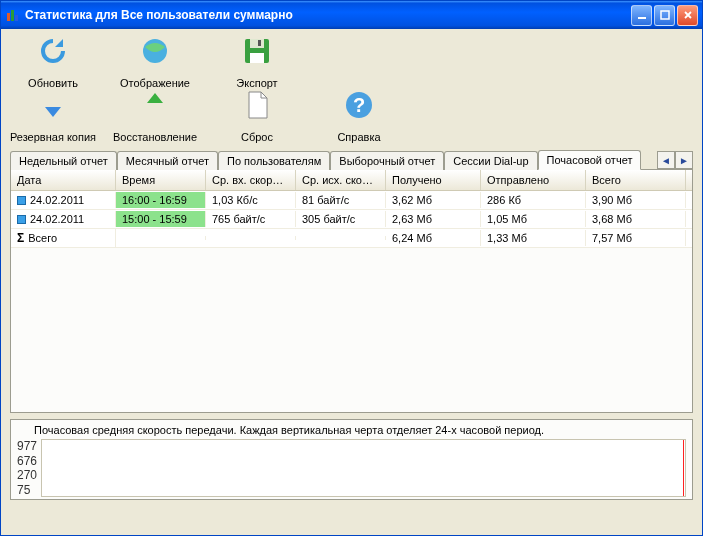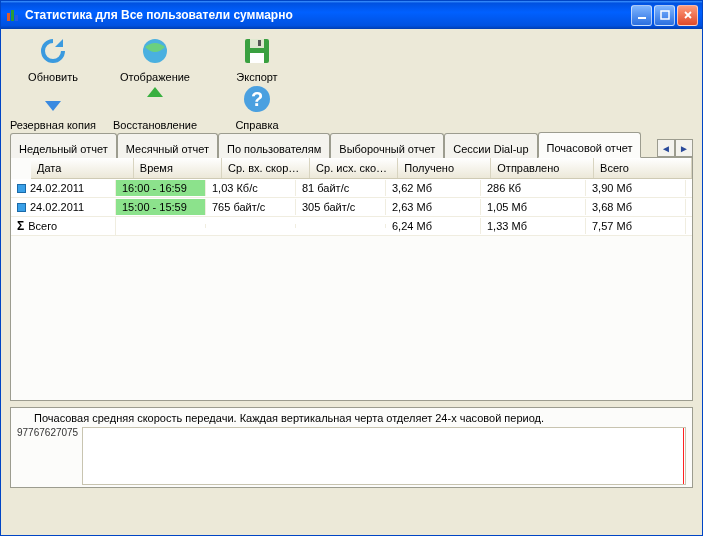--- a/index.html
+++ b/index.html
@@ -7,43 +7,43 @@
   .window { width:703px; height:536px; border:1px solid #0045c5; background:#ece9d8; position:relative; }
   .titlebar { height:28px; background:linear-gradient(to bottom,#3c93ff 0%,#0051e0 8%,#0060ff 40%,#0051e0 88%,#003db0 100%); display:flex; align-items:center; padding:0 4px; color:#fff; font-weight:bold; font-size:12px; }
   .titlebar .icon { width:16px; height:16px; margin-right:4px; display:inline-flex; }
   .titlebar .title { flex:1; }
   .winbtns { display:flex; gap:2px; }
   .winbtn { width:21px; height:21px; border-radius:3px; display:flex; align-items:center; justify-content:center; font-weight:bold; color:#fff; font-size:11px; border:1px solid rgba(255,255,255,.6); cursor:default; }
   .winbtn.min,.winbtn.max{ background:linear-gradient(to bottom,#7fb5ff,#2a6fe0); }
   .winbtn.close{ background:linear-gradient(to bottom,#ff9a7a,#e04a2a); }
   .client { position:absolute; top:28px; left:3px; right:3px; bottom:3px; background:#ece9d8; }
   .toolbar { padding:6px 4px 2px 4px; display:flex; flex-wrap:wrap; gap:0 12px; }
-  .tbtn { width:90px; display:flex; flex-direction:column; align-items:center; gap:4px; cursor:default; }
+  .tbtn { width:90px; display:flex; flex-direction:column; align-items:center; gap:10px; cursor:default; }
   .tbtn .ic { width:32px; height:32px; display:flex; align-items:center; justify-content:center; }
   .tbtn .lbl { text-align:center; white-space:nowrap; font-size:11px; color:#000; }
   .tabbar { margin:2px 6px 0 6px; display:flex; align-items:flex-end; height:22px; position:relative; }
-  .tab { padding:9px 8px 3px 8px; border:1px solid #9c9c8f; border-bottom:none; background:#f4f3ee; margin-right:0; border-radius:3px 3px 0 0; cursor:default; position:relative; top:1px; }
+  .tab { padding:3px 8px 3px 8px; border:1px solid #9c9c8f; border-bottom:none; background:#f4f3ee; margin-right:0; border-radius:3px 3px 0 0; cursor:default; position:relative; top:1px; }
   .tab.active { background:#fcfcfa; border-bottom:1px solid #fcfcfa; z-index:2; }
   .tabnav { margin-left:auto; display:flex; gap:0; }
   .tabnav .navbtn { width:18px; height:18px; border:1px solid #9c9c8f; background:#f4f3ee; display:flex; align-items:center; justify-content:center; cursor:default; font-size:10px; color:#2a4a9a; }
   .panel { margin:0 6px 6px 6px; border:1px solid #9c9c8f; background:#fcfcfa; height:244px; display:flex; flex-direction:column; }
   .grid { flex:1; overflow:hidden; }
-  .ghead { display:flex; background:linear-gradient(to bottom,#fff,#ece8d8); border-bottom:1px solid #cfcab4;margin-left:20px; }
+  .ghead { display:flex; background:linear-gradient(to bottom,#fff,#ece8d8); border-bottom:1px solid #cfcab4; }
   .gh { padding:4px 6px; border-right:1px solid #d8d4c0; white-space:nowrap; overflow:hidden; text-overflow:ellipsis; cursor:default; }
   .gbody { background:#fff; }
   .grow { display:flex; height:19px; align-items:center; border-bottom:1px solid #f0ede0; }
   .gc { padding:2px 6px; border-right:1px solid #f0ede0; white-space:nowrap; overflow:hidden; display:flex; align-items:center; gap:4px; }
   .green { background:#8ce28c; }
   .c0{width:105px}.c1{width:90px}.c2{width:90px}.c3{width:90px}.c4{width:95px}.c5{width:105px}.c6{width:100px}
   .sq{ width:9px; height:9px; background:#3aa0e8; border:1px solid #1a6aa8; display:inline-block;}
   .sigma{ font-weight:bold; font-size:12px; }
   .chartbox { margin:0 6px 6px 6px; border:1px solid #9c9c8f; background:#fcfcfa; padding:4px 6px 2px 6px; }
   .chartlbl{ font-size:11px; color:#000; margin-bottom:3px;margin-left:17px; }
   .chart{ display:flex; height:58px; }
-  .ylabels{ display:flex; flex-direction:row; justify-content:space-between; font-size:10px; color:#333; padding-right:4px;}
+  .ylabels{ display:flex; flex-direction:column; justify-content:space-between; font-size:12px; color:#333; padding-right:4px;}
   .plot{ flex:1; border:1px solid #c8c4b0; background:#fff; position:relative; }
   .plot .redline{ position:absolute; right:1px; top:0; bottom:0; width:1px; background:#ff2020; }
   svg{display:block}
 </style>
 </head>
 <body>
 
 <div class="window">
   <div class="titlebar">
     <span class="icon">
@@ -114,20 +114,29 @@
           </span>
         <span class="lbl">Резервная копия</span>
       </div>
       <div class="tbtn">
         <span class="ic">
             <svg width="32" height="32">
               <path d="M16 28 l0 -14 l8 0 l-8 -10 l-8 10 l8 0 z" fill="#3ab040"></path>
             </svg>
           </span>
         <span class="lbl">Восстановление</span>
+      </div>
+      <div class="tbtn">
+        <span class="ic">
+            <svg width="32" height="32">
+              <path d="M8 3 h12 l6 6 v20 h-18 z" fill="#fff" stroke="#888"></path>
+              <path d="M20 3 v6 h6" fill="none" stroke="#888"></path>
+            </svg>
+          </span>
+        <span class="lbl">Сброс</span>
       </div>
       <div class="tbtn">
         <span class="ic">
             <svg width="32" height="32">
               <circle cx="16" cy="16" r="13" fill="#4aa0e0"></circle>
               <text x="16" y="23" font-size="20" font-weight="bold" fill="#fff" text-anchor="middle">?</text>
             </svg>
           </span>
         <span class="lbl">Справка</span>
       </div>

